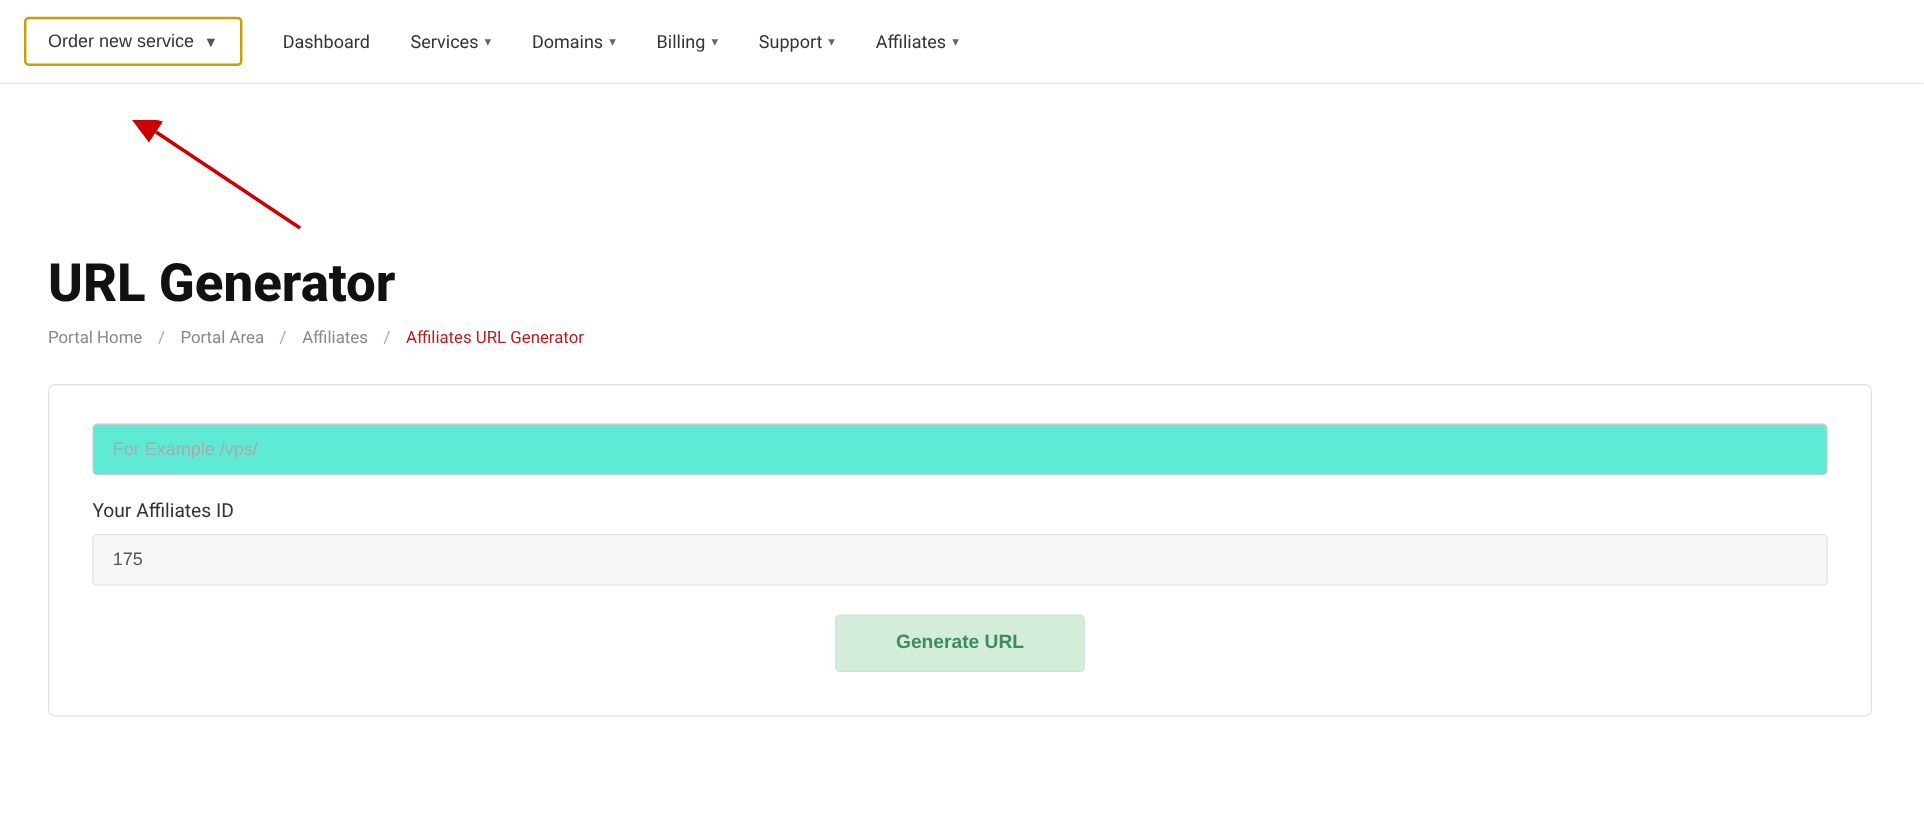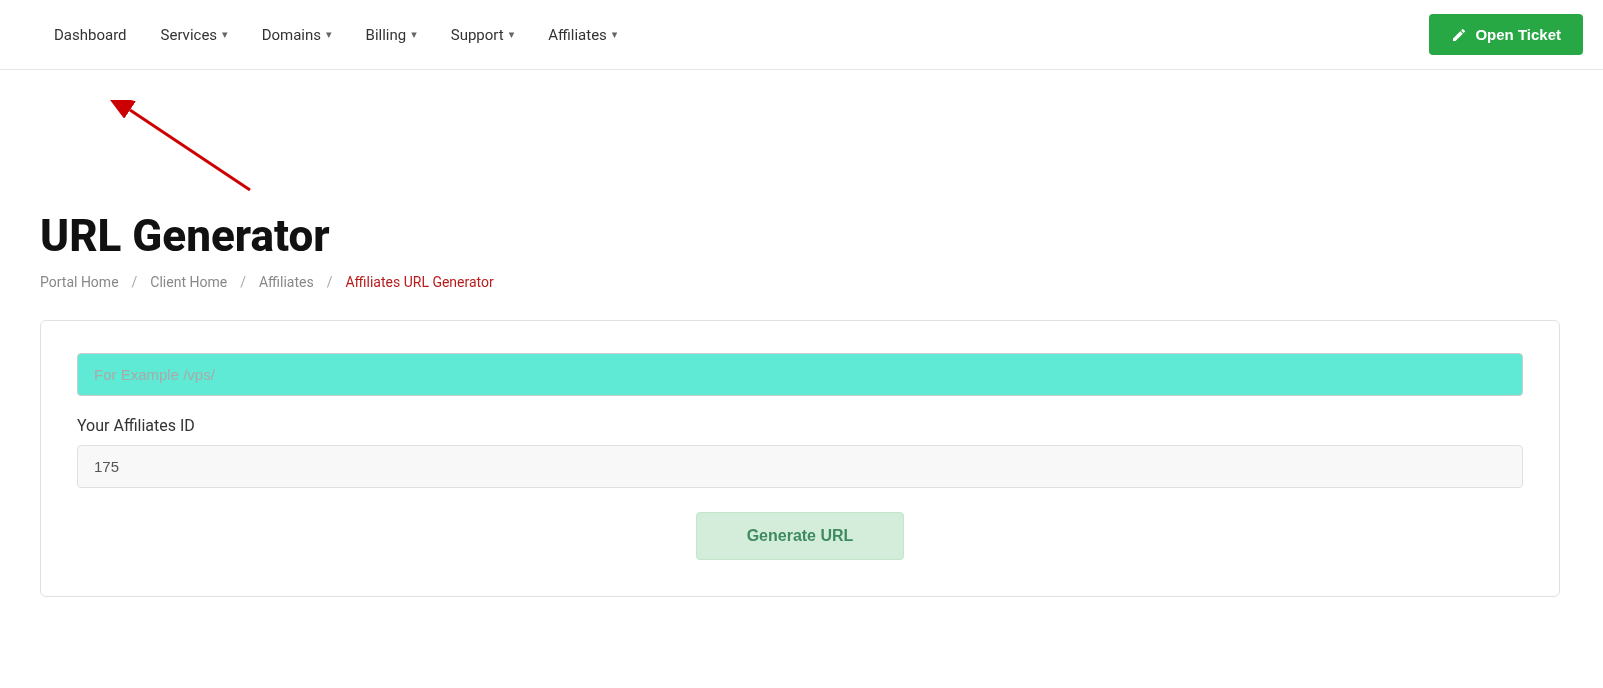--- a/index.html
+++ b/index.html
@@ -174,20 +174,24 @@
       border-radius: 4px;
       font-size: 16px;
       font-weight: 700;
       cursor: pointer;
     }
   </style>
 </head>
 <body>
 
 <nav class="navbar">
+  <button class="order-btn">
+    <span>Order new service</span>
+    <span class="dropdown-arrow">▼</span>
+  </button>
 
   <div class="nav-items">
     <div class="nav-item">
       <span>Dashboard</span>
     </div>
     <div class="nav-item">
       <span>Services</span>
       <span class="caret">▾</span>
     </div>
     <div class="nav-item">
@@ -201,26 +205,20 @@
     <div class="nav-item">
       <span>Support</span>
       <span class="caret">▾</span>
     </div>
     <div class="nav-item">
       <span>Affiliates</span>
       <span class="caret">▾</span>
     </div>
   </div>
 
-  <button class="open-ticket-btn">
-    <svg width="16" height="16" viewBox="0 0 24 24" fill="white">
-      <path d="M3 17.25V21h3.75L17.81 9.94l-3.75-3.75L3 17.25zM20.71 7.04a1 1 0 0 0 0-1.41l-2.34-2.34a1 1 0 0 0-1.41 0l-1.83 1.83 3.75 3.75 1.83-1.83z"></path>
-    </svg>
-    <span>Open Ticket</span>
-  </button>
 </nav>
 
 <div class="main-content">
 
   <div class="arrow-container">
     <svg class="arrow-svg" width="200" height="100" viewBox="0 0 200 100">
 
       <defs>
         <marker id="arrowhead" markerWidth="10" markerHeight="7" refX="0" refY="3.5" orient="auto">
           <polygon points="0 0, 10 3.5, 0 7" fill="#cc0000"></polygon>
@@ -228,21 +226,21 @@
       </defs>
       <line x1="150" y1="90" x2="30" y2="10" stroke="#cc0000" stroke-width="3" marker-end="url(#arrowhead)"></line>
     </svg>
   </div>
 
   <h1 class="page-title">URL Generator</h1>
 
   <div class="breadcrumb">
     <a>Portal Home</a>
     <span class="sep">/</span>
-    <a>Client Home</a>
+    <a>Portal Area</a>
     <span class="sep">/</span>
     <a>Affiliates</a>
     <span class="sep">/</span>
     <span class="current">Affiliates URL Generator</span>
   </div>
 
   <div class="card">
 
     <div class="form-group">
       <input type="text" class="form-input" placeholder="For Example /vps/" style="">

